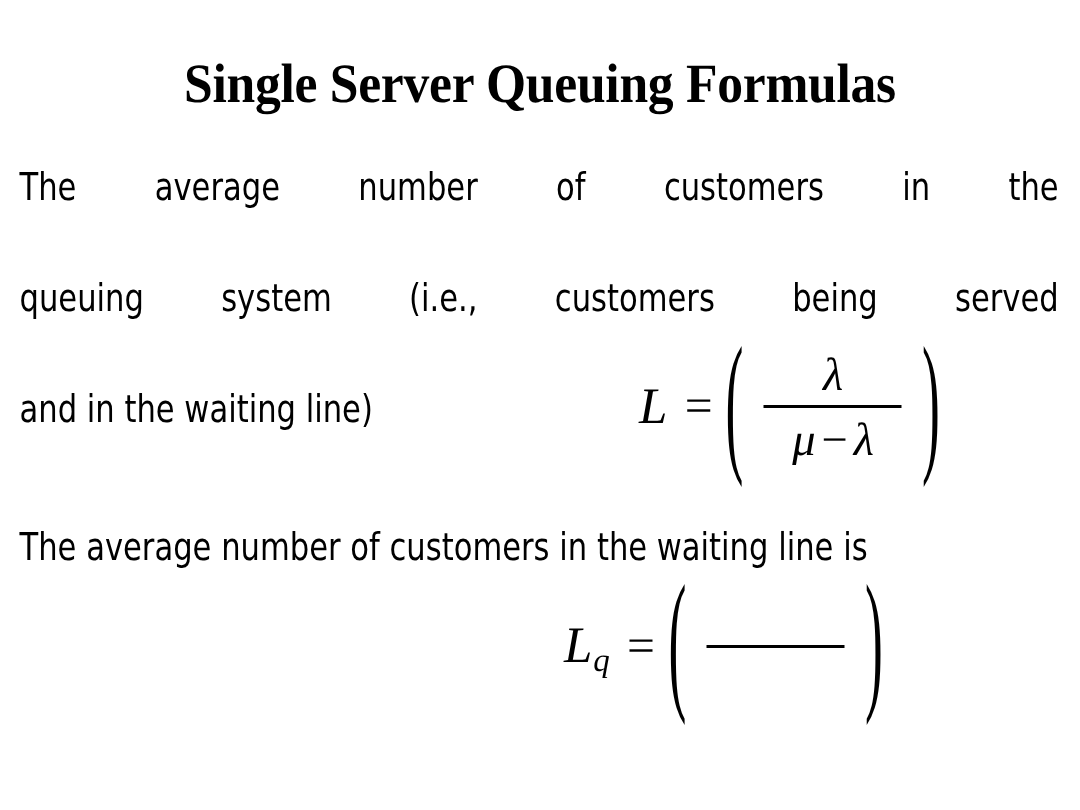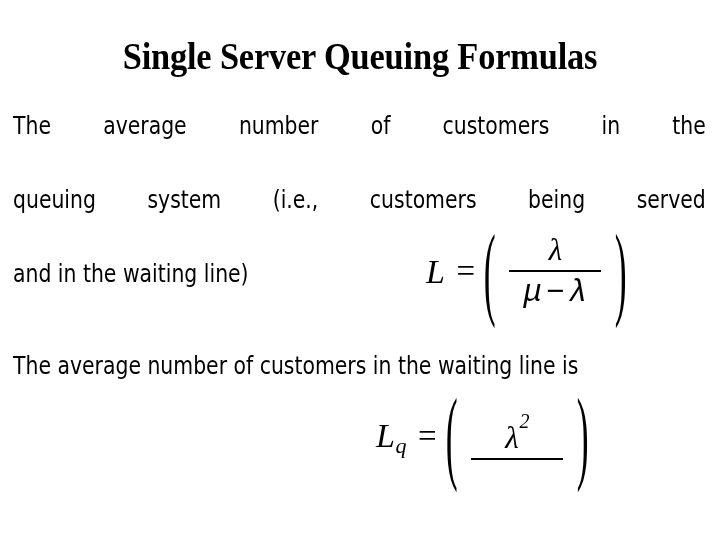--- a/index.html
+++ b/index.html
@@ -126,21 +126,20 @@
     font-size: 31px;
     line-height: 36px;
     padding: 0 7px;
     white-space: nowrap;
   }
   .frac .num {
     padding-bottom: 2px;
   }
   .frac .den {
     padding-top: 3px;
-    font-family: Liberation Mono, monospace;
   }
   .frac .bar {
     width: 100%;
     min-width: 92px;
     height: 2px;
     background: #000000;
   }
   .frac .sup {
     font-size: 20px;
     vertical-align: super;
@@ -196,19 +195,18 @@
   </div>
 
   <div class="formula" id="formula-Lq">
     <span class="lhs">
       <span>L</span>
         <span class="sub">q</span>
     </span>
     <span class="eq">=</span>
     <span class="paren big">(</span>
     <span class="frac">
-      <span class="num"><span>λ</span><span class="sup">2</span></span>
       <span class="bar"></span>
     </span>
     <span class="paren big">)</span>
   </div>
 
 </div>
 
 </body></html>

